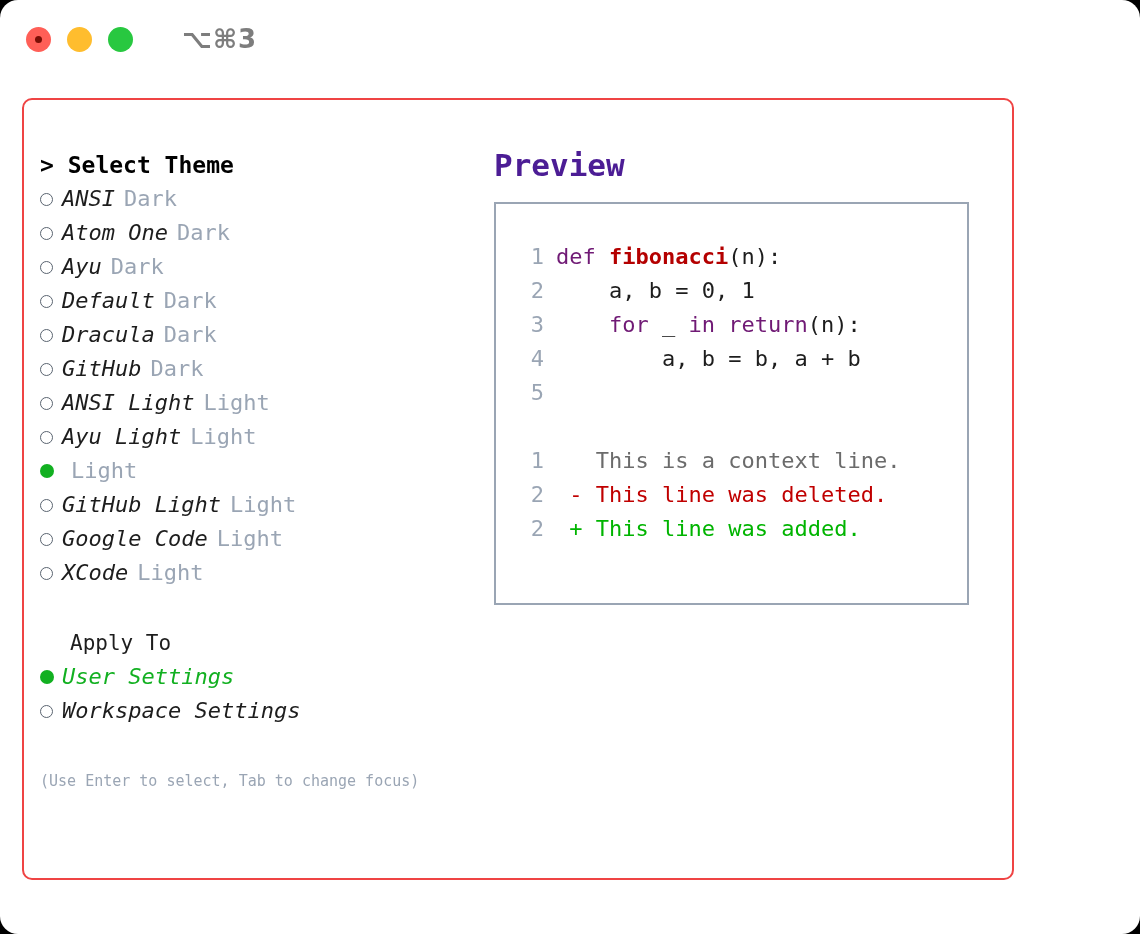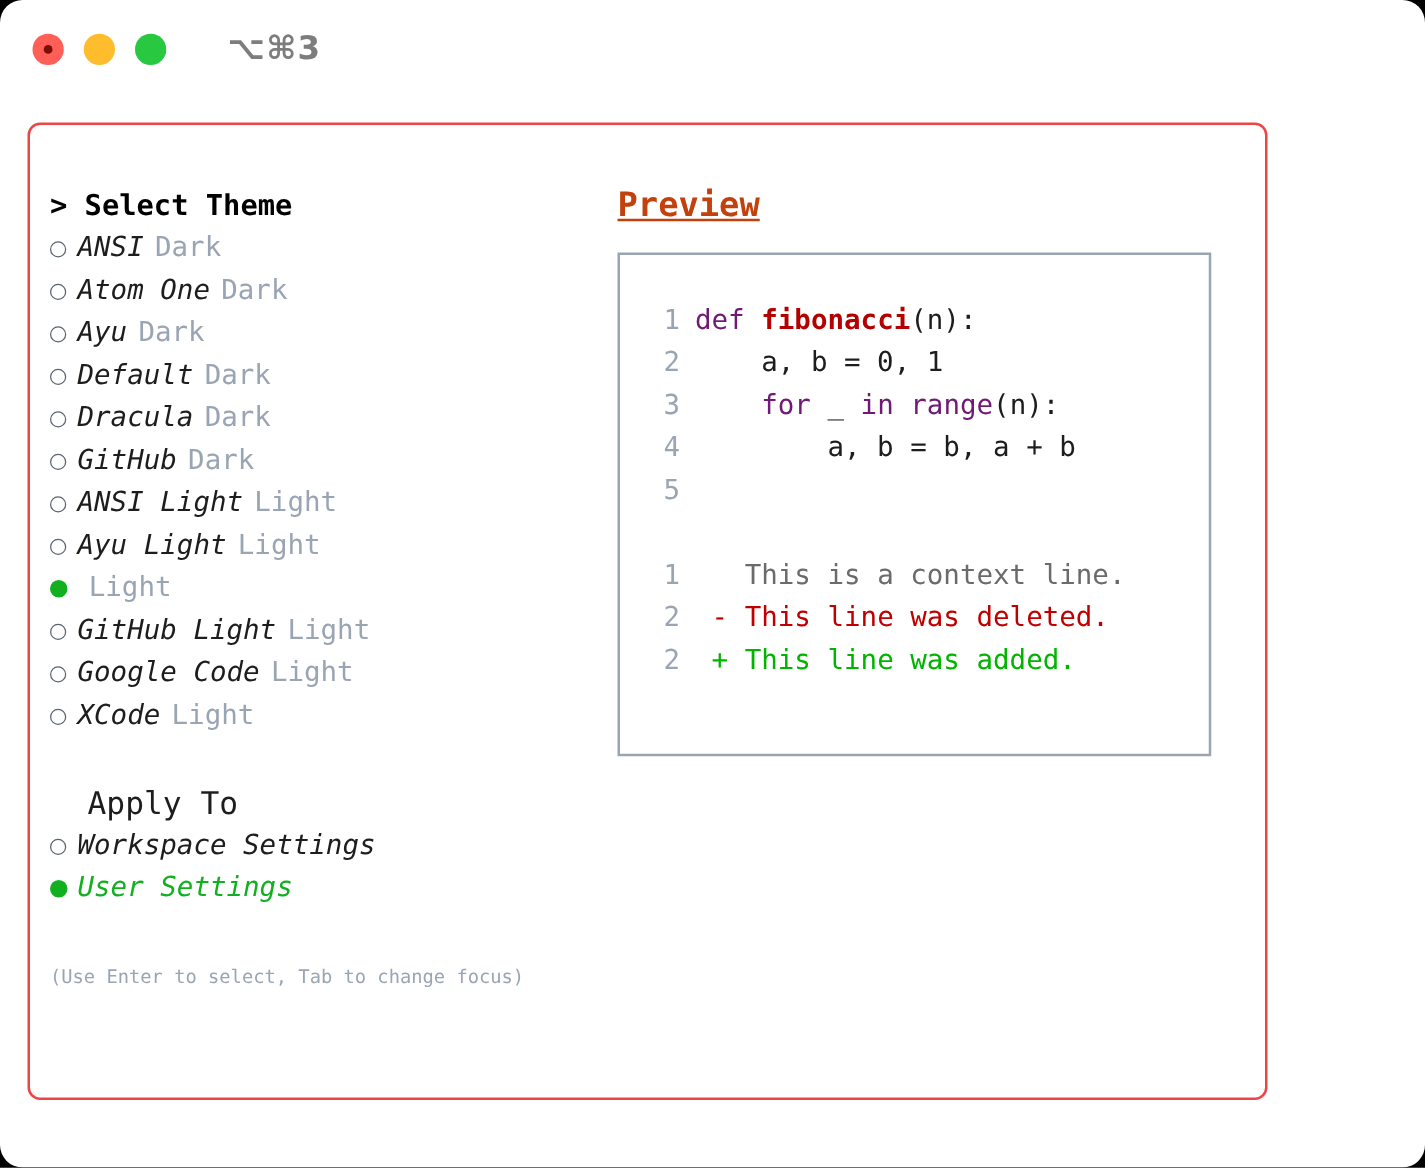--- a/index.html
+++ b/index.html
@@ -125,21 +125,21 @@
   .opt-label { color: #1d1d1d; font-style: italic; }
   .opt-label.selected { color: #12b021; }
   .opt-tag {
     color: #9aa5b4;
     margin-left: 9px;
   }
   .subsection {
     margin-top: 36px;
   }
   .subsection-title {
-    font-size: 25px;
+    font-size: 21px;
     color: #1d1d1d;
     line-height: 34px;
     padding-left: 30px;
     white-space: pre;
   }
   .hint {
     margin-top: 36px;
     color: #9aa5b4;
     font-size: 15px;
     line-height: 34px;
@@ -147,26 +147,25 @@
     white-space: pre-wrap;
   }
 
   
   .right-col {
     flex: 1;
     padding: 48px 0 0 0;
     position: relative;
   }
   .preview-title {
-    font-size: 27px;
+    font-size: 31px;
     font-weight: bold;
-    color: #c2410c;
-    line-height: 34px;
-    white-space: pre;
-    text-decoration: underline;
+    color: #4c1d95;
+    line-height: 34px;
+    white-space: pre;
   }
   .preview-box {
     margin-top: 20px;
     width: 475px;
     height: 403px;
     border: 2px solid #9aa5b4;
     box-sizing: border-box;
     background: #ffffff;
     padding: 36px 0 0 18px;
   }
@@ -221,36 +220,36 @@
             <div class="opt-row"><span class="bullet"><span class="ring"></span></span><span class="opt-label">Ayu Light</span><span class="opt-tag">Light</span></div>
             <div class="opt-row"><span class="bullet"><span class="filled"></span></span><span class="opt-tag">Light</span></div>
             <div class="opt-row"><span class="bullet"><span class="ring"></span></span><span class="opt-label">GitHub Light</span><span class="opt-tag">Light</span></div>
             <div class="opt-row"><span class="bullet"><span class="ring"></span></span><span class="opt-label">Google Code</span><span class="opt-tag">Light</span></div>
             <div class="opt-row"><span class="bullet"><span class="ring"></span></span><span class="opt-label">XCode</span><span class="opt-tag">Light</span></div>
           </div>
 
         <div class="subsection">
           <div class="subsection-title">Apply To</div>
           <div id="apply-list">
+              <div class="opt-row"><span class="bullet"><span class="filled"></span></span><span class="opt-label selected">User Settings</span></div>
               <div class="opt-row"><span class="bullet"><span class="ring"></span></span><span class="opt-label">Workspace Settings</span></div>
-              <div class="opt-row"><span class="bullet"><span class="filled"></span></span><span class="opt-label selected">User Settings</span></div>
             </div>
         </div>
 
         <div class="hint">(Use Enter to select, Tab to change focus)</div>
       </div>
 
       <div class="right-col">
         <div class="preview-title">Preview</div>
 
         <div class="preview-box">
           <div id="code-block">
               <div class="code-line"><span class="lineno">1</span><span class="code-text"><span class="tok-kw">def </span><span class="tok-fn">fibonacci</span><span class="code-text">(n):</span></span></div>
               <div class="code-line"><span class="lineno">2</span><span class="code-text"><span class="code-text">    a, b = 0, 1</span></span></div>
-              <div class="code-line"><span class="lineno">3</span><span class="code-text"><span class="code-text">    </span><span class="tok-kw">for</span><span class="code-text"> _ </span><span class="tok-kw">in</span><span class="code-text"> </span><span class="tok-kw">range</span><span class="code-text">(n):</span></span></div>
+              <div class="code-line"><span class="lineno">3</span><span class="code-text"><span class="code-text">    </span><span class="tok-kw">for</span><span class="code-text"> _ </span><span class="tok-kw">in</span><span class="code-text"> </span><span class="tok-kw">return</span><span class="code-text">(n):</span></span></div>
               <div class="code-line"><span class="lineno">4</span><span class="code-text"><span class="code-text">        a, b = b, a + b</span></span></div>
               <div class="code-line"><span class="lineno">5</span></div>
             </div>
           <div class="blank-line"></div>
           <div id="diff-block">
               <div class="code-line"><span class="lineno">1</span><span class="diff-ctx">  </span><span class="diff-ctx"> This is a context line.</span></div>
               <div class="code-line"><span class="lineno">2</span><span class="diff-del"> -</span><span class="diff-del"> This line was deleted.</span></div>
               <div class="code-line"><span class="lineno">2</span><span class="diff-add"> +</span><span class="diff-add"> This line was added.</span></div>
             </div>
         </div>

